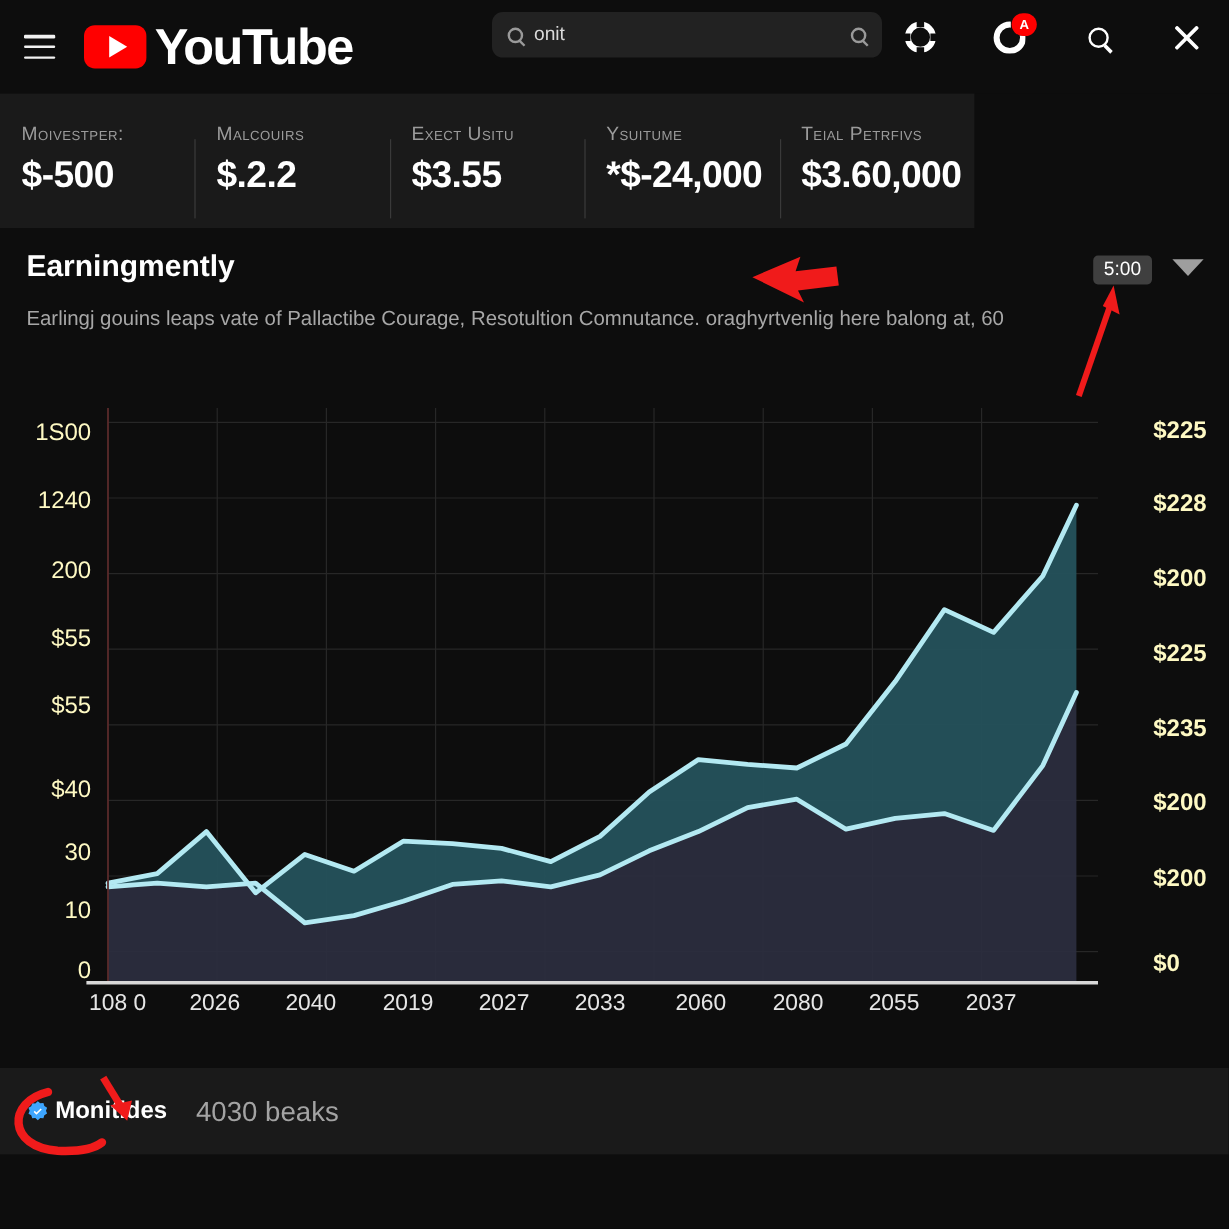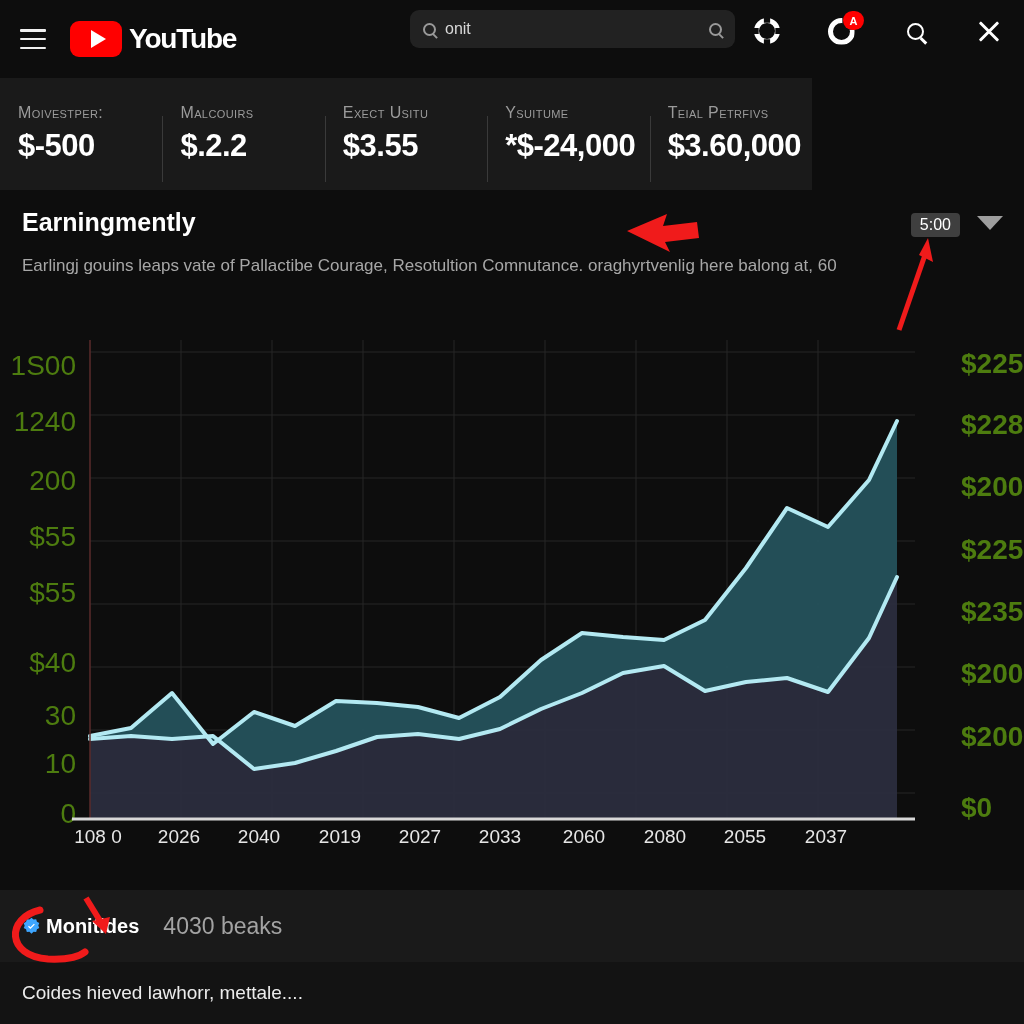--- a/index.html
+++ b/index.html
@@ -18,21 +18,21 @@
   }
   .hamburger { width: 26px; height: 20px; margin-left: 20px; display: flex;
     flex-direction: column; justify-content: space-between; cursor: pointer; }
   .hamburger i { display: block; height: 2.5px; background: #f1f1f1; border-radius: 1px; }
 
   .logo-wrap { display: flex; align-items: center; margin-left: 24px; cursor: pointer; }
   .logo-badge { width: 52px; height: 36px; background: #ff0000; border-radius: 9px;
     display: flex; align-items: center; justify-content: center; }
   .logo-tri { width: 0; height: 0; border-left: 15px solid #fff;
     border-top: 9px solid transparent; border-bottom: 9px solid transparent; margin-left: 4px;}
-  .logo-text { color: #fff; font-size: 28px; font-weight: bold; letter-spacing: -1.2px;
+  .logo-text { color: #fff; font-size: 42px; font-weight: bold; letter-spacing: -1.2px;
     margin-left: 7px; font-family: "Liberation Sans", sans-serif; }
 
   .searchbox {
     position: absolute; left: 410px; top: 10px; width: 325px; height: 38px;
     background: #222222; border-radius: 9px; display: flex; align-items: center;
     padding: 0 13px; cursor: text;
   }
   .search-val { color: #d9d9d9; font-size: 16px; margin-left: 9px; flex: 1; }
   .mag { width: 13px; height: 13px; border: 2px solid #aaaaaa; border-radius: 50%;
     position: relative; flex: none; }
@@ -84,21 +84,21 @@
     color: #ffffff; font-size: 16px; font-weight: normal; border-radius: 4px;
     padding: 3px 9px; }
   .caret { position: absolute; right: 21px; top: 216px; width: 0; height: 0;
     border-left: 13px solid transparent; border-right: 13px solid transparent;
     border-top: 14px solid #9e9e9e; cursor: pointer; }
 
   
   .chartwrap { position: absolute; left: 0; top: 330px; width: 1024px; height: 560px; }
   .axis-l, .axis-r { position: absolute; width: 86px; }
   .axis-l { left: 0; } .axis-r { right: 0; }
-  .tick { position: absolute; color: #4d7c0f; font-size: 28px; white-space: nowrap; }
+  .tick { position: absolute; color: #fef9c3; font-size: 20px; white-space: nowrap; }
   .axis-l .tick { right: 10px; text-align: right; }
   .axis-r .tick { left: 23px; font-weight: bold; }
   .xticks { position: absolute; left: 0; top: 496px; width: 1024px; height: 40px; }
   .xtick { position: absolute; color: #e6e6e6; font-size: 19px; transform: translateX(-50%); }
   svg.plot { position: absolute; left: 0; top: 0; }
 
   
   .footer-chan { position: absolute; left: 0; top: 890px; width: 1024px; height: 72px;
     background: #1a1a1a; display: flex; align-items: center; }
   .verif { width: 19px; height: 19px; margin-left: 22px; position: relative; }
@@ -276,23 +276,20 @@
     <span class="verif">
       <svg width="19" height="19" viewBox="0 0 24 24">
         <path d="M12 1l2.6 2.1 3.3-.3 1 3.2 2.9 1.7-1.2 3.1 1.2 3.1-2.9 1.7-1 3.2-3.3-.3L12 21l-2.6-2.5-3.3.3-1-3.2L2.2 14l1.2-3.1L2.2 7.8l2.9-1.7 1-3.2 3.3.3z" fill="#3ea6ff"></path>
         <path d="M10.6 15.2l-3-3 1.2-1.2 1.8 1.8 4.4-4.4 1.2 1.2z" fill="#ffffff"></path>
       </svg>
     </span>
     <span class="chan-name">Monitides</span>
     <span class="chan-subs">4030 beaks</span>
   </div>
 
-  <div class="footer-cmt">
-    <span class="cmt-text">Coides hieved lawhorr, mettale....</span>
-  </div>
 
   <svg class="anno" style="left:0; top:0;" width="1024" height="1024">
 
     <g>
       <path d="M627,231 L667,214 L663,226 L697,222 L699,238 L665,242 L670,252 Z" fill="#f01b1b"></path>
     </g>
 
     <g>
       <path d="M899,330 L926,252" stroke="#f01b1b" stroke-width="5" fill="none"></path>
       <path d="M928,238 L933,262 L919,255 Z" fill="#f01b1b"></path>

